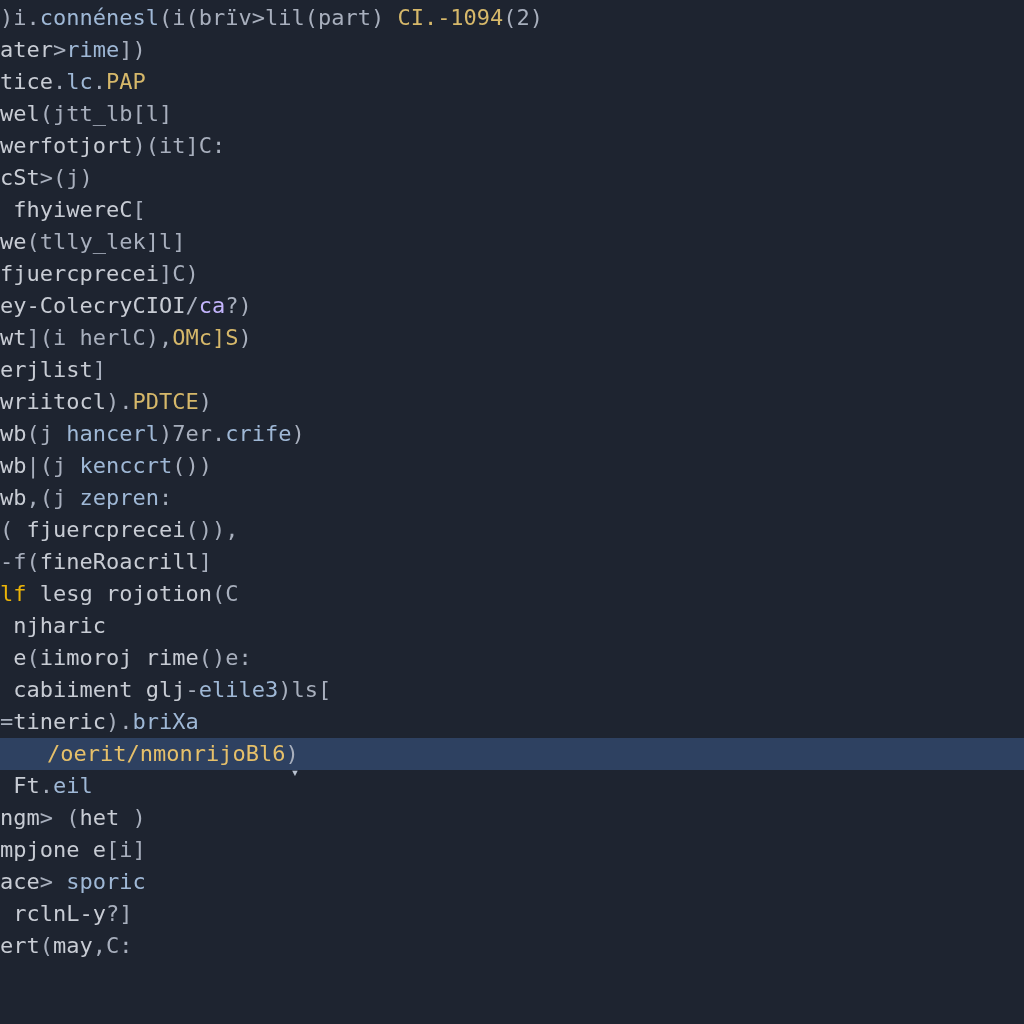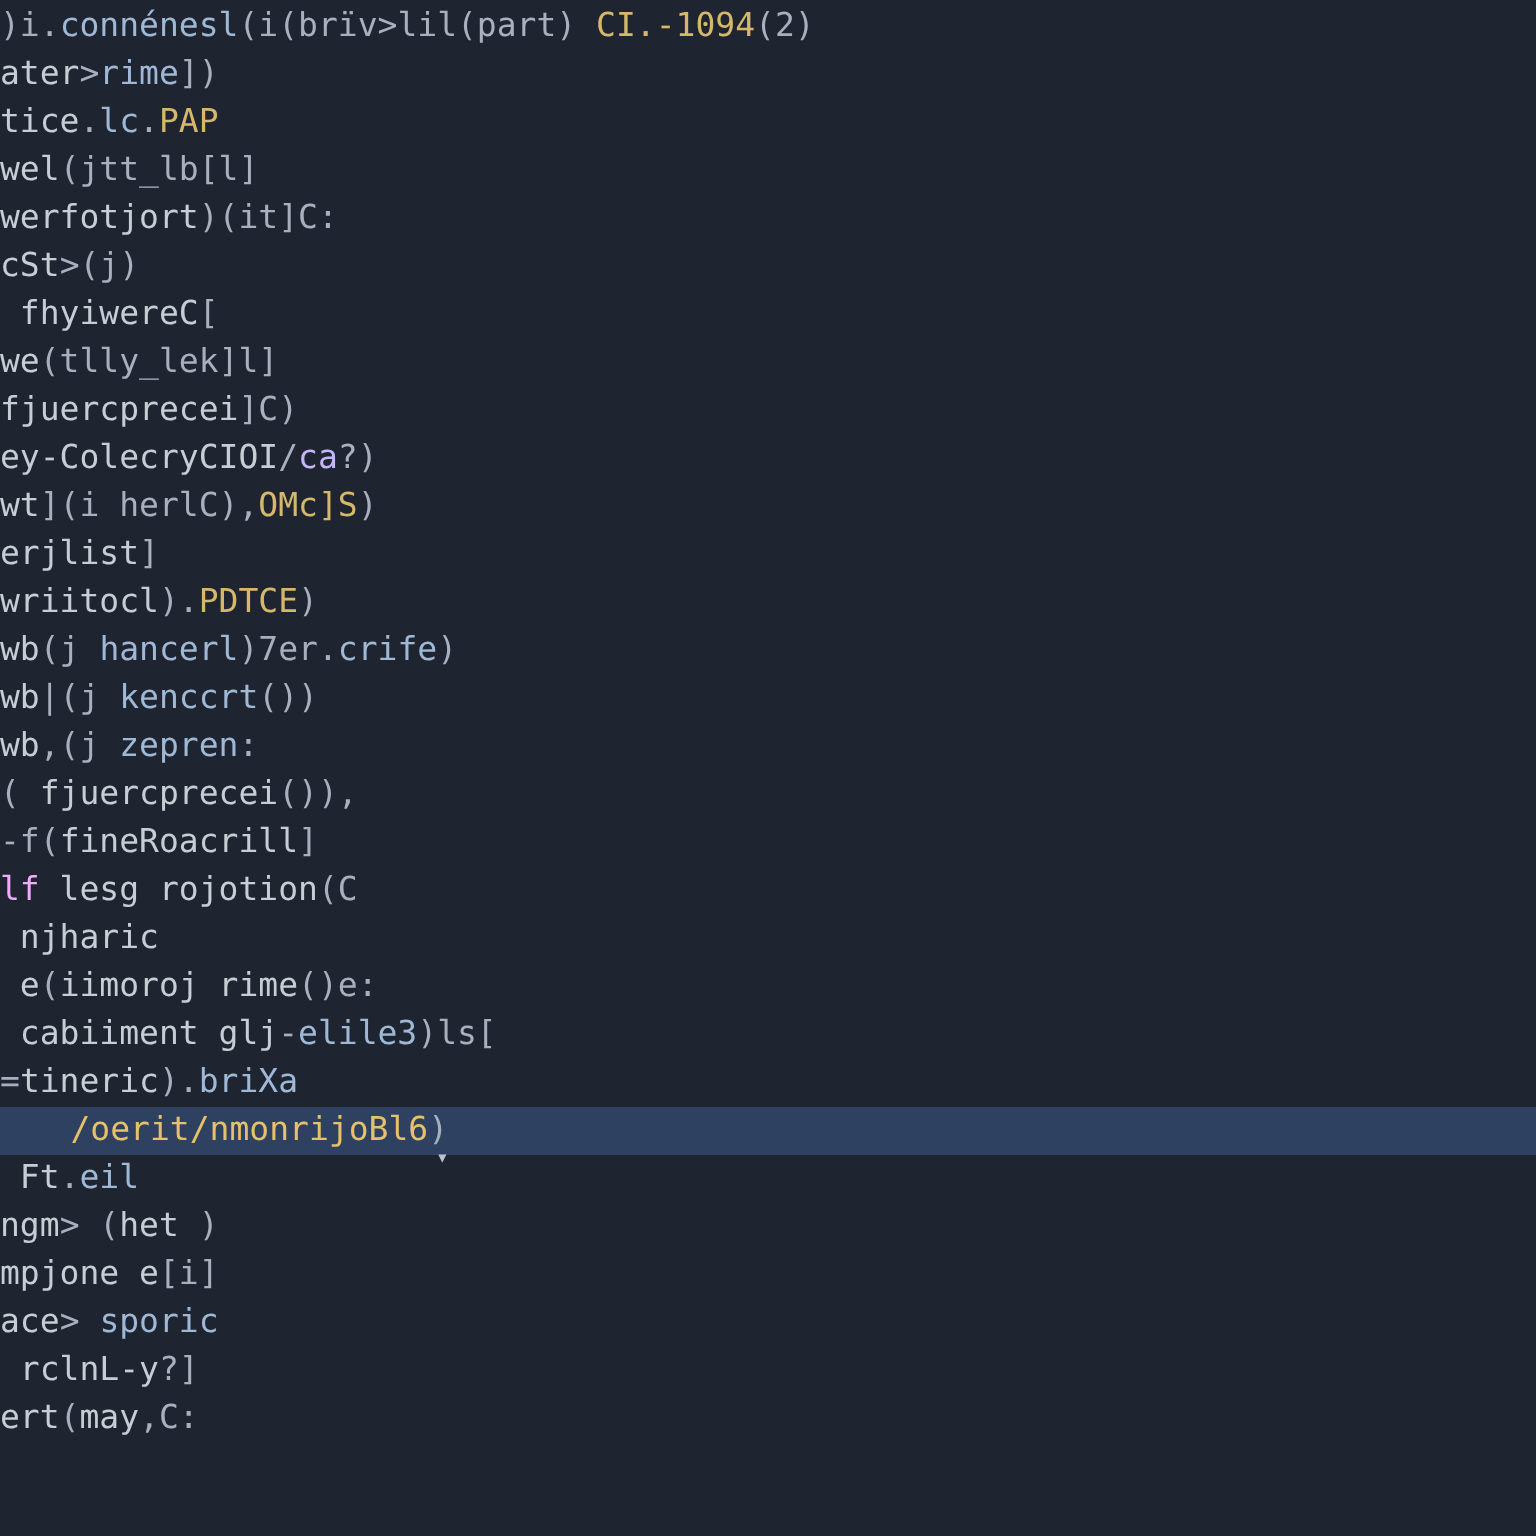--- a/index.html
+++ b/index.html
@@ -23,21 +23,21 @@
   }
   .line {
     display: block;
     white-space: pre;
     padding-left: 0px;
     height: 32px;
   }
   .t-punc   { color: #a8afbd; }
   .t-ident  { color: #c8ccd4; }
   .t-prop   { color: #9fb8d6; }
-  .t-kw     { color: #f0abfc; }
+  .t-kw     { color: #eab308; }
   .t-str    { color: #c4b5fd; }
   .t-type   { color: #d6b86a; }
   .t-hi     { color: #e6c06a; font-weight: 500; padding-left: 47px; }
   .cursor-line {
     position: relative;
   }
   .cursor-line::before {
     content: "";
     position: absolute;
     left: 0;

